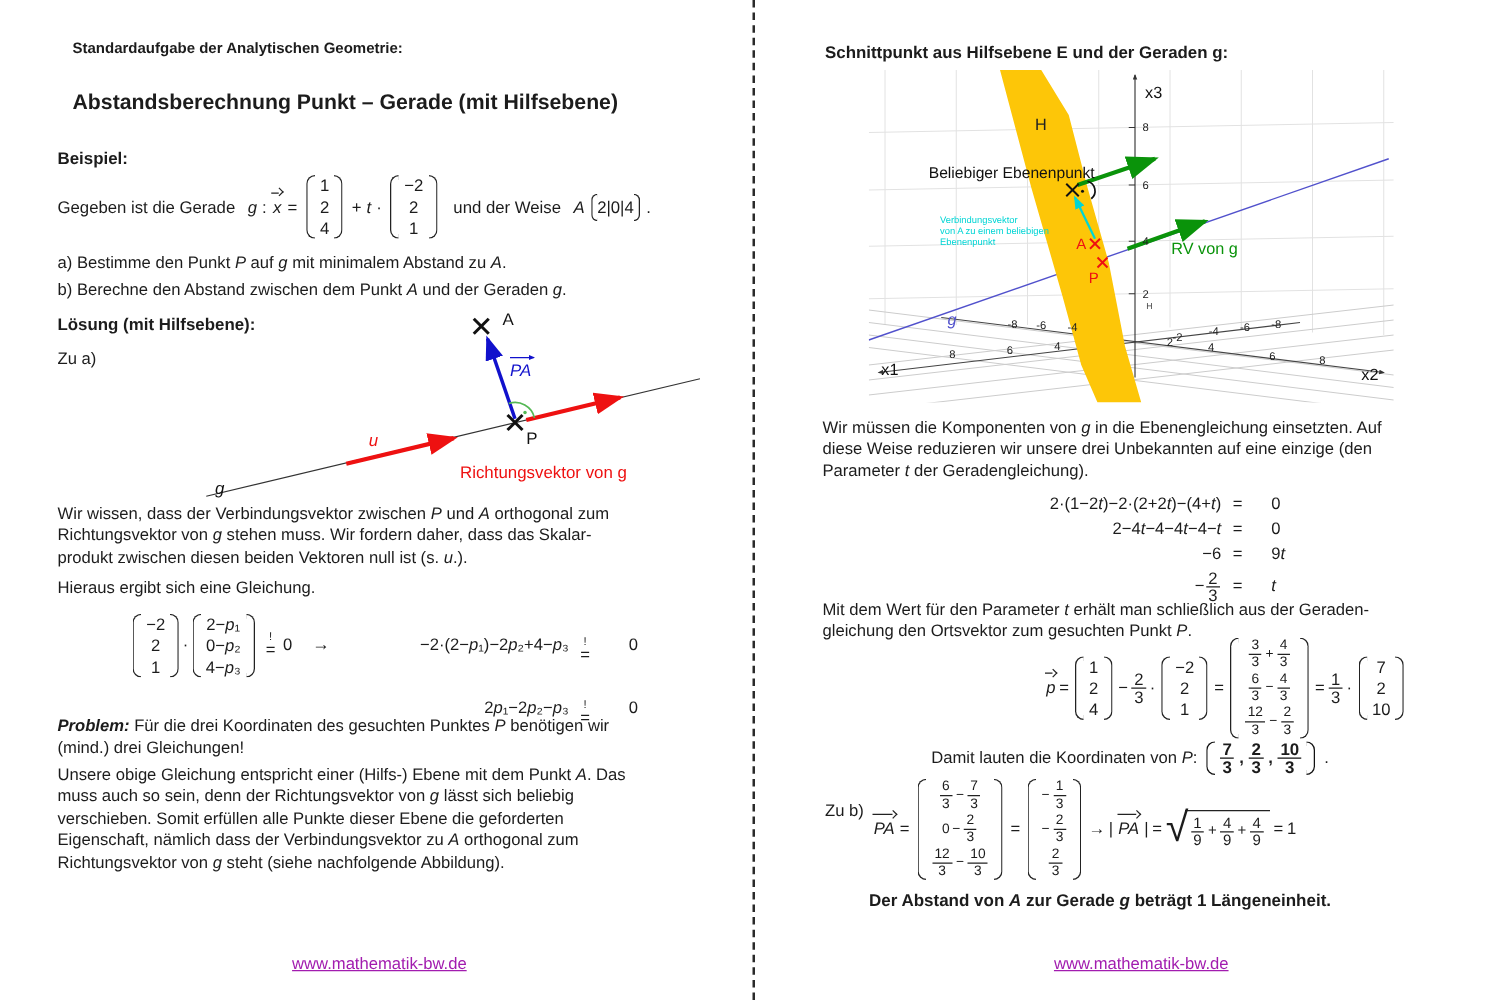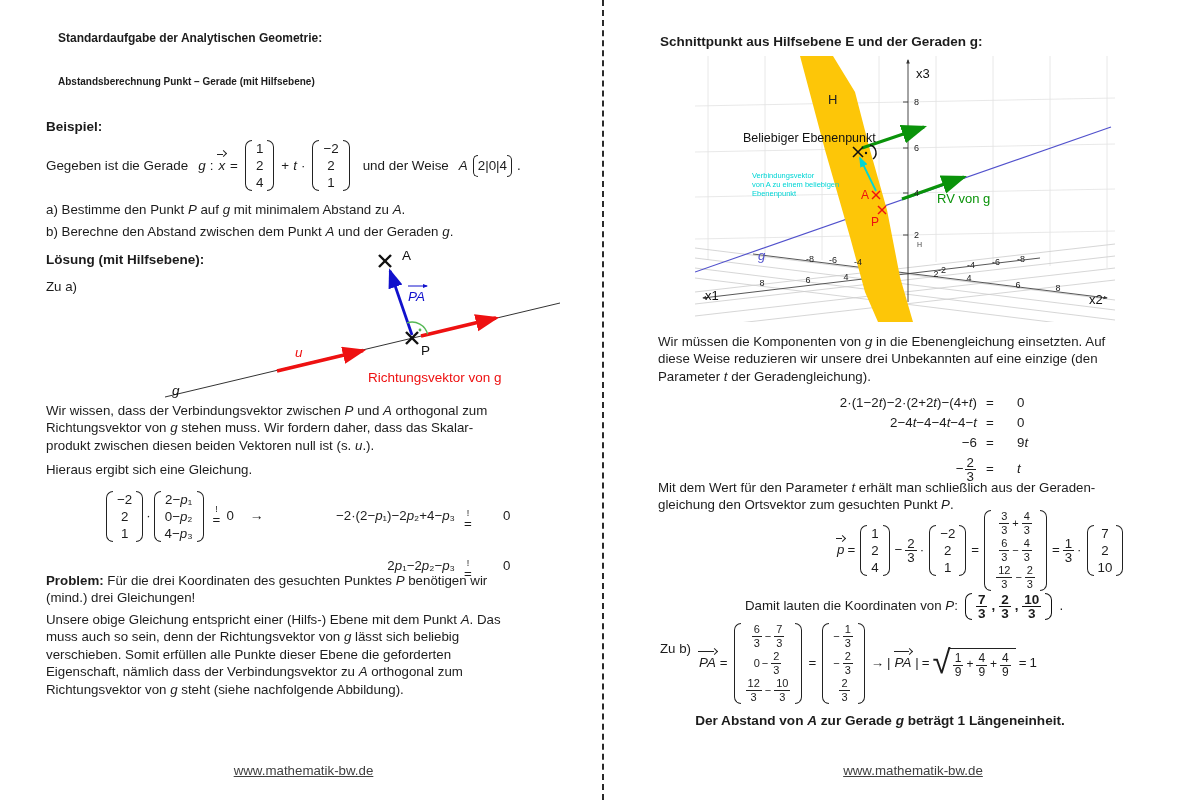--- a/index.html
+++ b/index.html
@@ -1,26 +1,26 @@
 <!DOCTYPE html>
 <html><head>
 <meta charset="utf-8">
 <style>
   html,body{margin:0;padding:0}
   body{width:1200px;height:800px;background:#ffffff;position:relative;overflow:hidden;
        font-family:"Liberation Sans",sans-serif;color:#1c1c1c;font-size:13.3px;line-height:17.4px}
   .abs{position:absolute}
   .nw{white-space:nowrap}
   .b{font-weight:bold}
-  .bi{font-weight:bold;}
+  .bi{font-weight:bold;font-style:italic}
   .t1{font-size:12px;font-weight:bold}
-  .t2{font-size:10px;font-weight:bold}
+  .t2{font-size:17px;font-weight:bold}
   .h3{font-size:13.5px;font-weight:bold}
   .divider{position:absolute;left:602px;top:0;height:800px;width:0;border-left:2px dashed #2a2a2a}
-  a.link{color:#404040;text-decoration:underline}
+  a.link{color:#a21caf;text-decoration:underline}
   .foot{position:absolute;top:762px;text-align:center;font-size:13.3px}
   .mat{display:inline-flex;align-items:center;margin:0 3px}
   .pl,.pr{width:6px;align-self:stretch;border:1.4px solid #222}
   .pl{border-right:none;border-radius:8px 0 0 8px}
   .pr{border-left:none;border-radius:0 8px 8px 0}
   .mc{display:flex;flex-direction:column;align-items:center;padding:0 4px}
   .mc>span{line-height:17px;text-align:center}
   .mcf>span{line-height:24px;display:flex;align-items:center;gap:2px}
   .fr{display:inline-flex;flex-direction:column;align-items:center;margin:0 1px;vertical-align:middle}
   .fr>.n{border-bottom:1.2px solid #222;line-height:13px;padding:0 2px}

